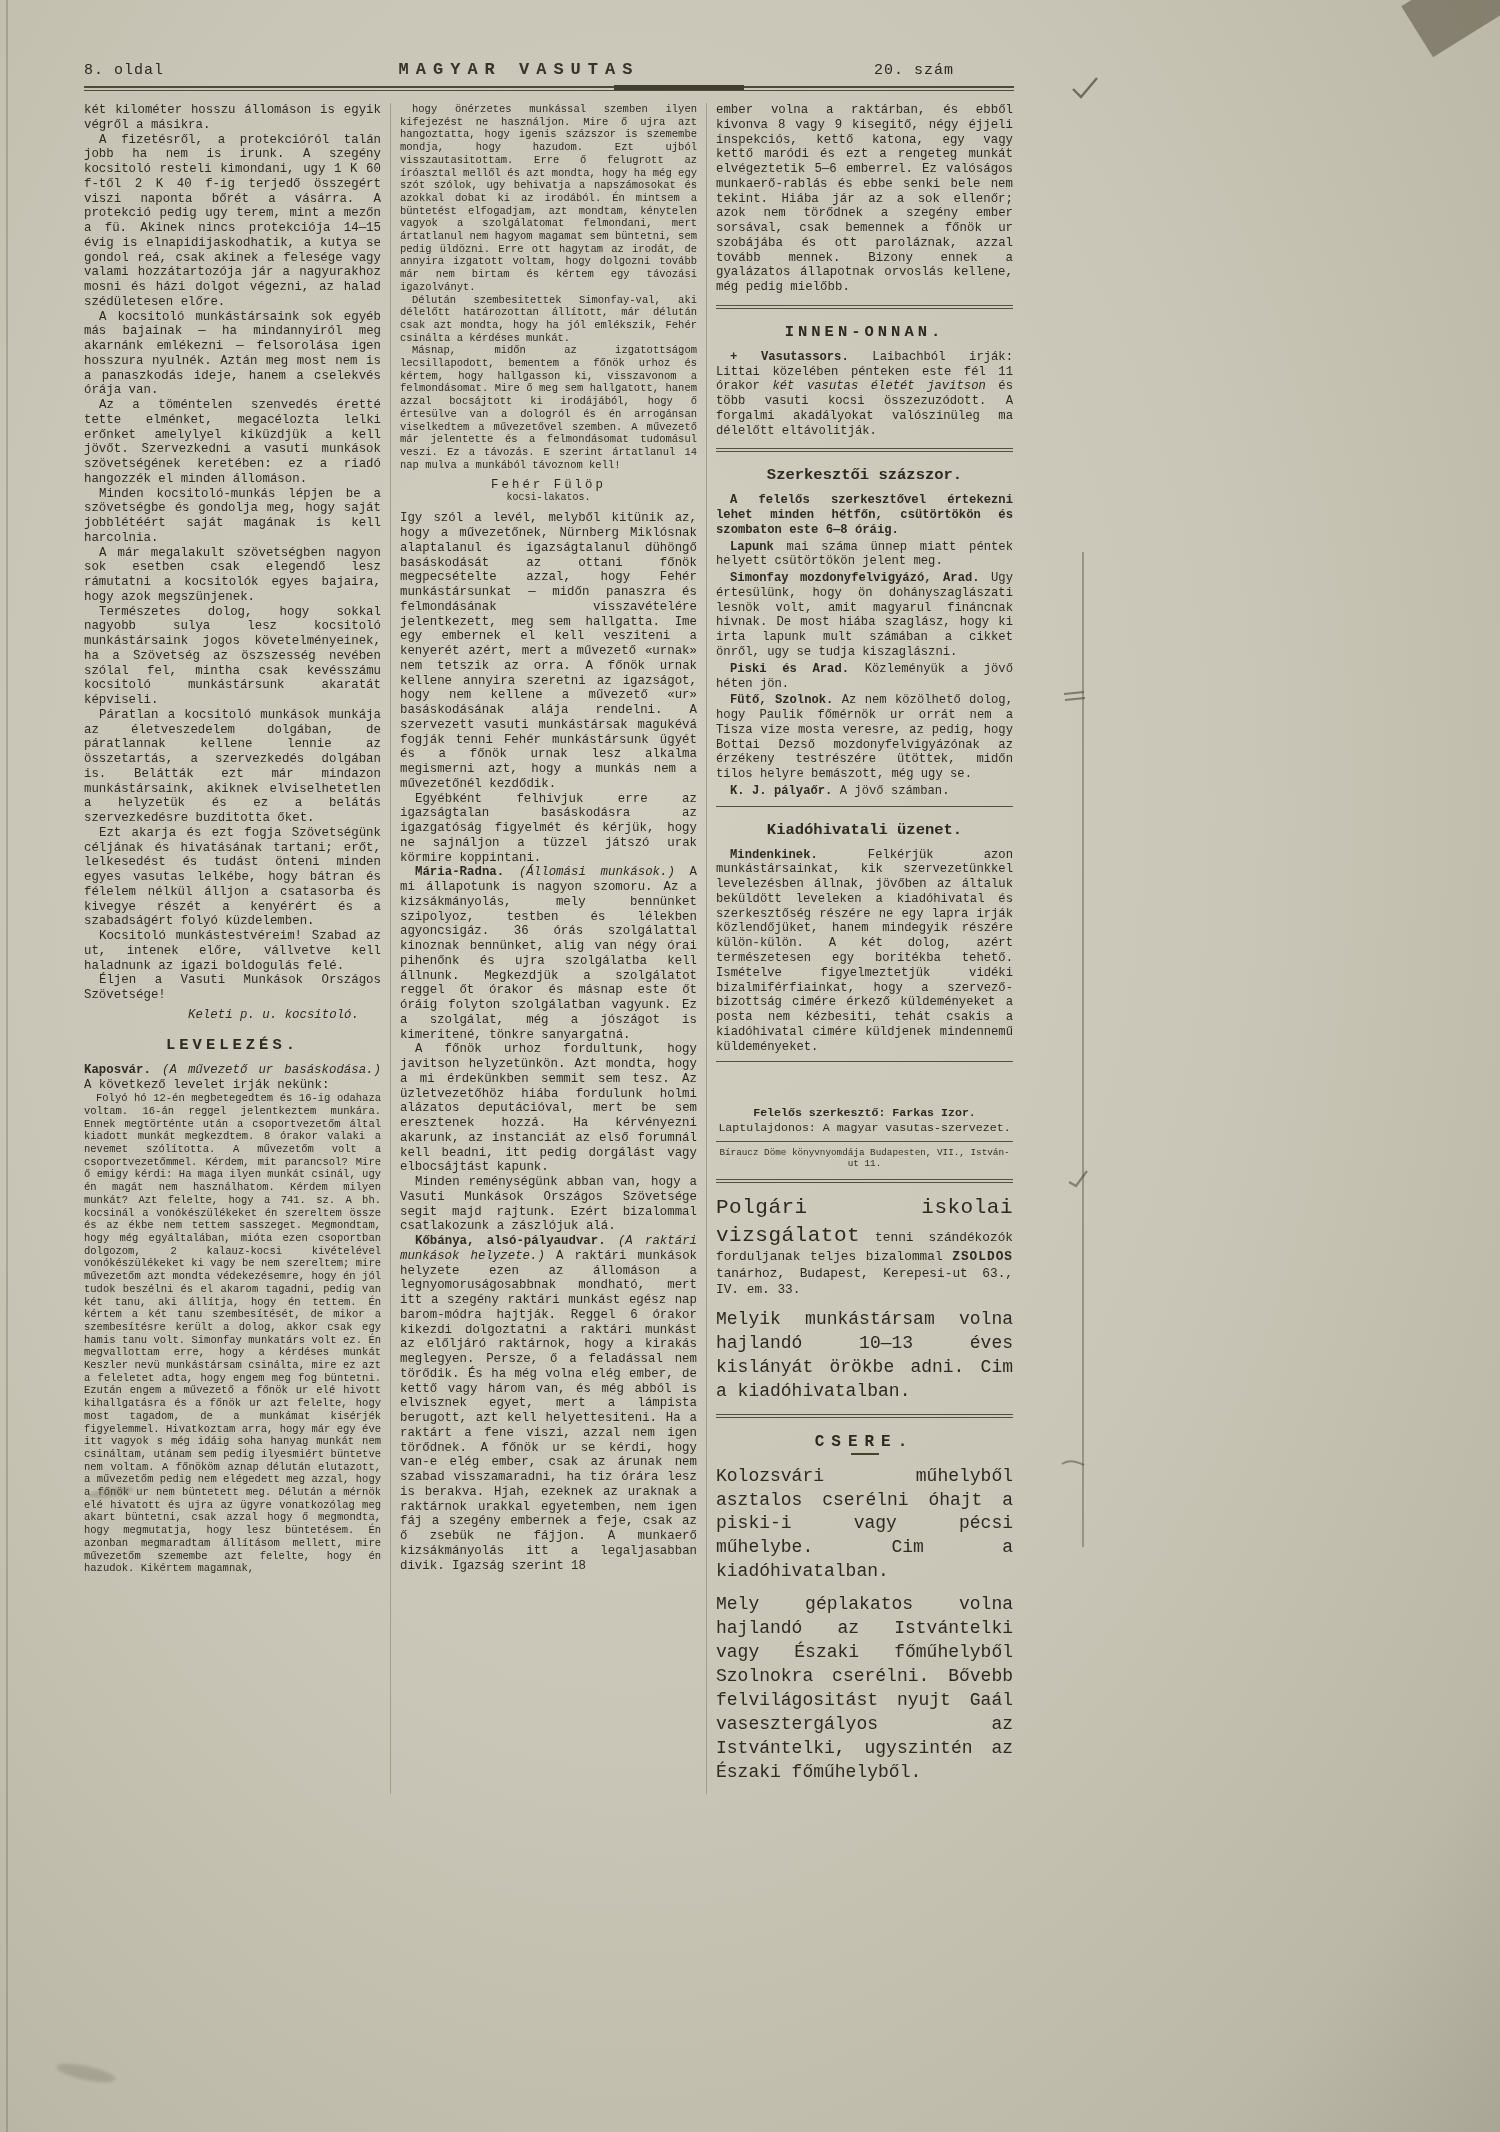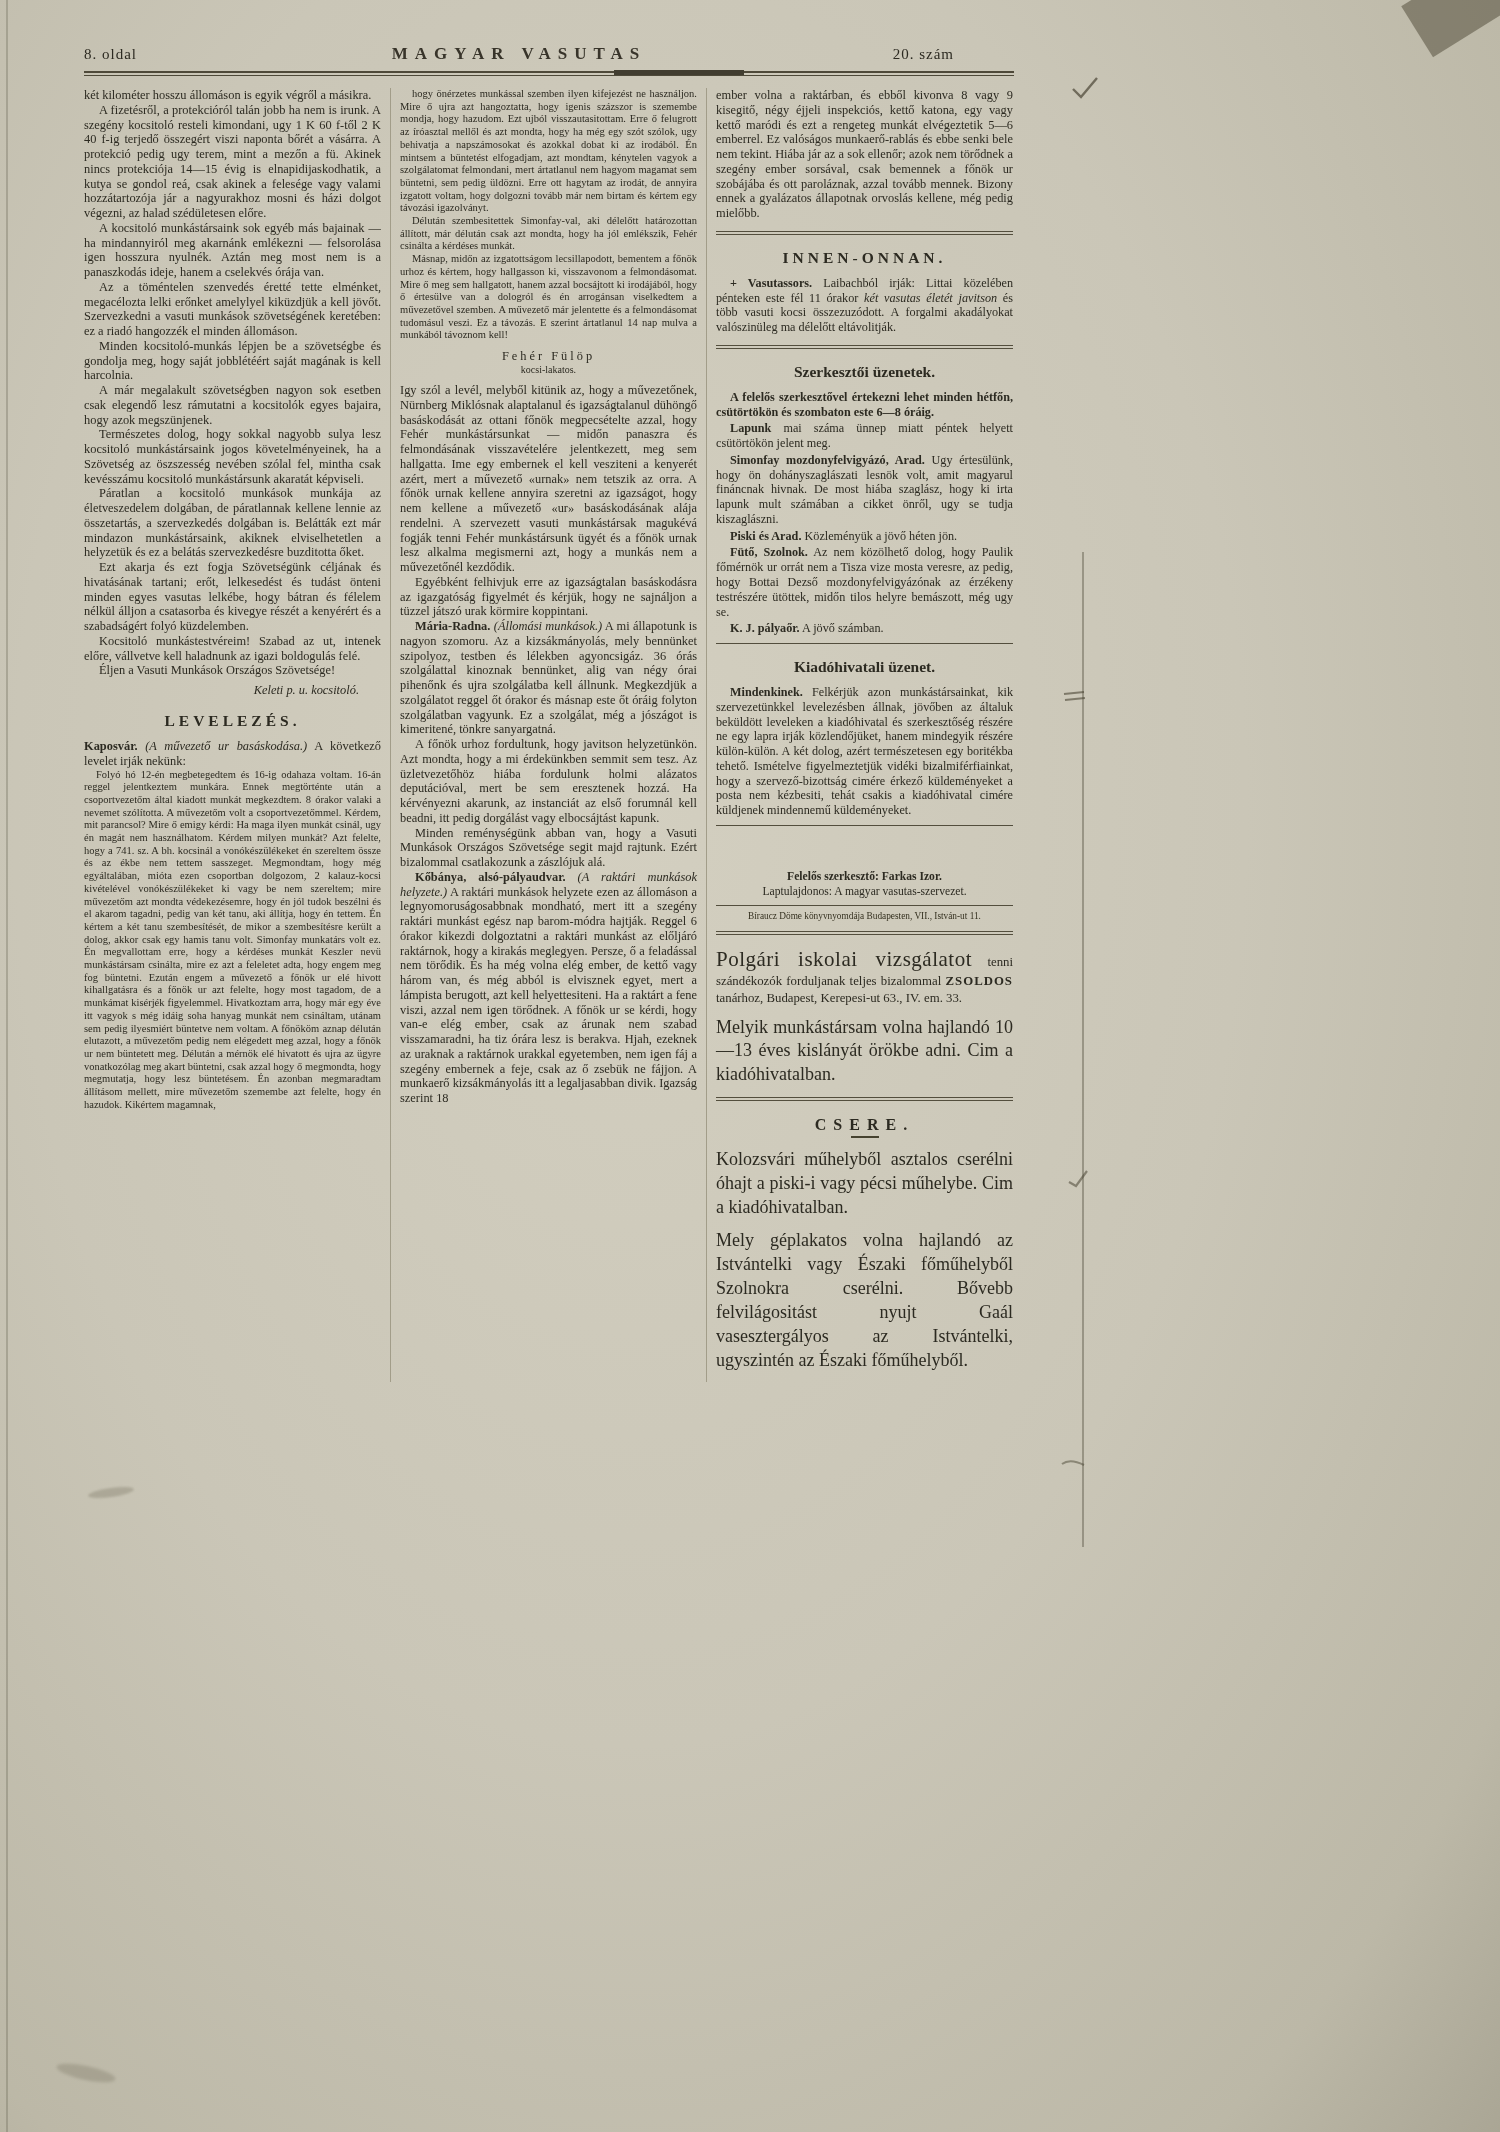--- a/index.html
+++ b/index.html
@@ -9,21 +9,21 @@
     position: relative;
     width: 1500px;
     height: 2132px;
     margin: 0 auto;
     background: radial-gradient(ellipse at 42% 38%, #d3cfc0 0%, #cac6b7 50%, #bcb8a7 85%, #aaa695 100%);
     color: #2c2a21;
     font-family: "Liberation Serif", "DejaVu Serif", serif;
     overflow: hidden;
   }
 
-  .content { position: absolute; left: 84px; top: 44px; width: 930px; }
+  .content { position: absolute; left: 84px; top: 60px; width: 930px; font-family: Liberation Mono, monospace; }
 
   
   .page-header { display: flex; align-items: baseline; }
   .hdr-left  { width: 220px; font-size: 15px; letter-spacing: 1px; }
   .hdr-center{ flex: 1; text-align: center; font-size: 17px; font-weight: bold; letter-spacing: 7px; color: #38342a; }
   .hdr-right { width: 220px; text-align: right; font-size: 15px; letter-spacing: 1px; padding-right: 60px; }
 
   .header-rule { margin-top: 7px; height: 2px; border-top: 2px solid #4e4939; border-bottom: 1px solid #4e4939; position: relative; }
   .thick-seg { position: absolute; left: 57%; top: -3px; width: 130px; height: 5px; background: #413d30; }
 
@@ -132,21 +132,21 @@
       </section>
 
       <section class="col col3">
         <p class="body noindent">ember volna a raktárban, és ebből kivonva 8 vagy 9 kisegitő, négy éjjeli inspekciós, kettő katona, egy vagy kettő maródi és ezt a rengeteg munkát elvégeztetik 5—6 emberrel. Ez valóságos munkaerő-rablás és ebbe senki bele nem tekint. Hiába jár az a sok ellenőr; azok nem törődnek a szegény ember sorsával, csak bemennek a főnök ur szobájába és ott paroláznak, azzal tovább mennek. Bizony ennek a gyalázatos állapotnak orvoslás kellene, még pedig mielőbb.</p>
 
         <div class="rule-dbl"></div>
         <h2 class="section-heading spread">INNEN-ONNAN.</h2>
         <p class="news"><b class="lead">+ Vasutassors.</b> <span>Laibachból irják: Littai közelében pénteken este fél 11 órakor </span><i>két vasutas életét javitson</i><span> és több vasuti kocsi összezuzódott. A forgalmi akadályokat valószinüleg ma délelőtt eltávolitják.</span></p>
 
         <div class="rule-dbl"></div>
-        <h2 class="section-heading">Szerkesztői üzenetek.</h2>
+        <h2 class="section-heading">Szerkesztői százszor.</h2>
         <p class="news noindent bold-intro">A felelős szerkesztővel értekezni lehet minden hétfőn, csütörtökön és szombaton este 6—8 óráig.</p>
         <p class="news"><b class="lead">Lapunk</b> <span>mai száma ünnep miatt péntek helyett csütörtökön jelent meg.</span></p>
         <p class="news"><b class="lead">Simonfay mozdonyfelvigyázó, Arad.</b> <span>Ugy értesülünk, hogy ön dohányszaglászati lesnök volt, amit magyarul fináncnak hivnak. De most hiába szaglász, hogy ki irta lapunk mult számában a cikket önről, ugy se tudja kiszaglászni.</span></p>
         <p class="news"><b class="lead">Piski és Arad.</b> <span>Közleményük a jövő héten jön.</span></p>
         <p class="news"><b class="lead">Fütő, Szolnok.</b> <span>Az nem közölhető dolog, hogy Paulik főmérnök ur orrát nem a Tisza vize mosta veresre, az pedig, hogy Bottai Dezső mozdonyfelvigyázónak az érzékeny testrészére ütöttek, midőn tilos helyre bemászott, még ugy se.</span></p>
         <p class="news"><b class="lead">K. J. pályaőr.</b> <span>A jövő számban.</span></p>
 
         <div class="rule-thin"></div>
         <h2 class="section-heading">Kiadóhivatali üzenet.</h2>
         <p class="news"><b class="lead">Mindenkinek.</b> <span>Felkérjük azon munkástársainkat, kik szervezetünkkel levelezésben állnak, jövőben az általuk beküldött leveleken a kiadóhivatal és szerkesztőség részére ne egy lapra irják közlendőjüket, hanem mindegyik részére külön-külön. A két dolog, azért természetesen egy boritékba tehető. Ismételve figyelmeztetjük vidéki bizalmiférfiainkat, hogy a szervező-bizottság cimére érkező küldeményeket a posta nem kézbesiti, tehát csakis a kiadóhivatal cimére küldjenek mindennemű küldeményeket.</span></p>

